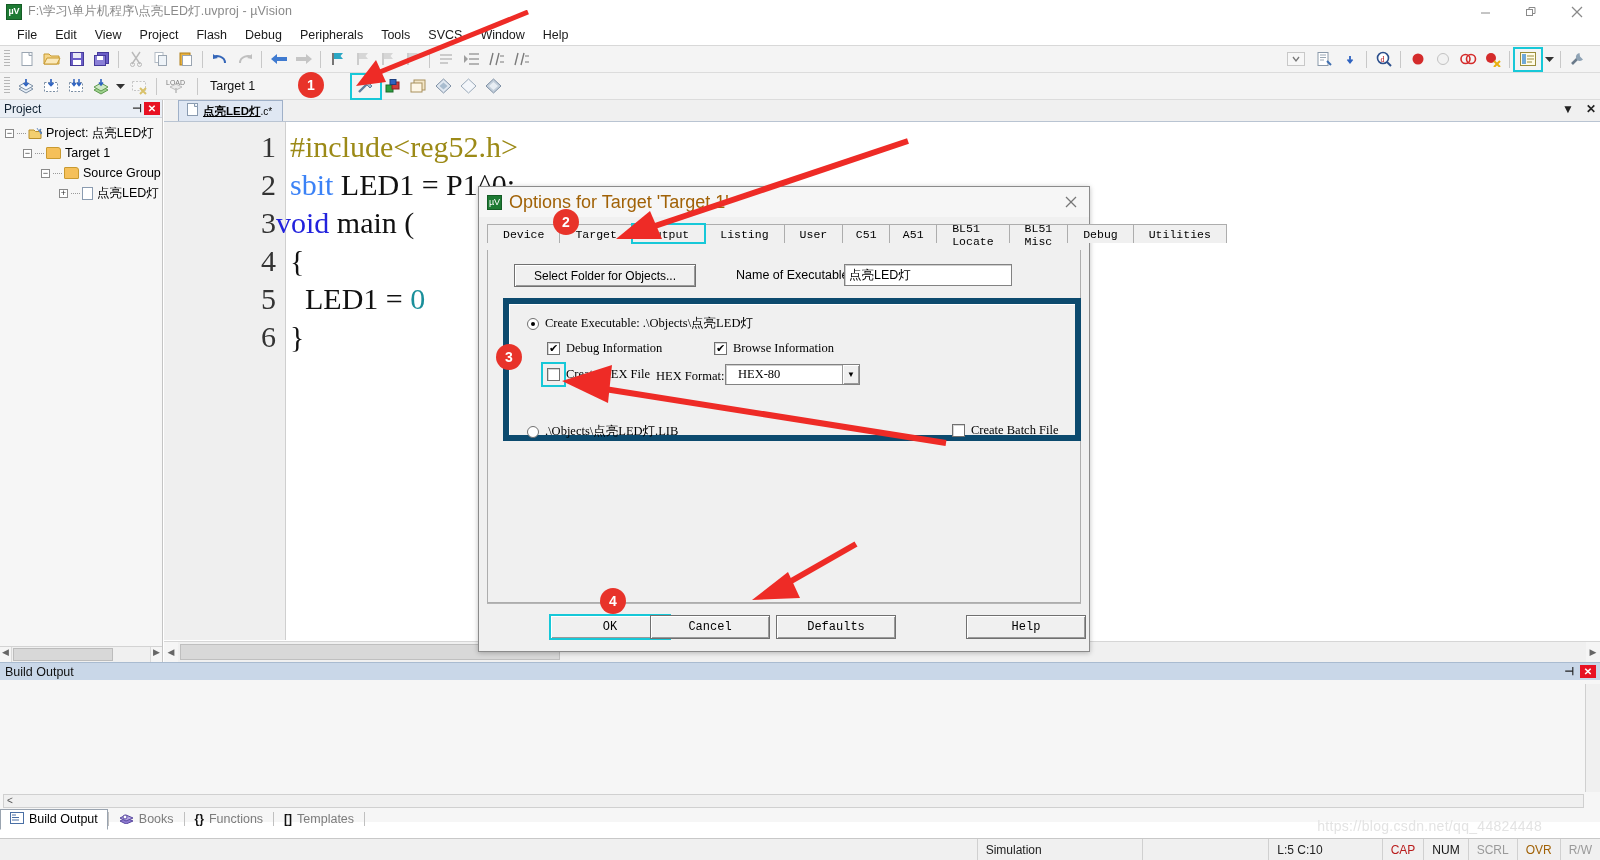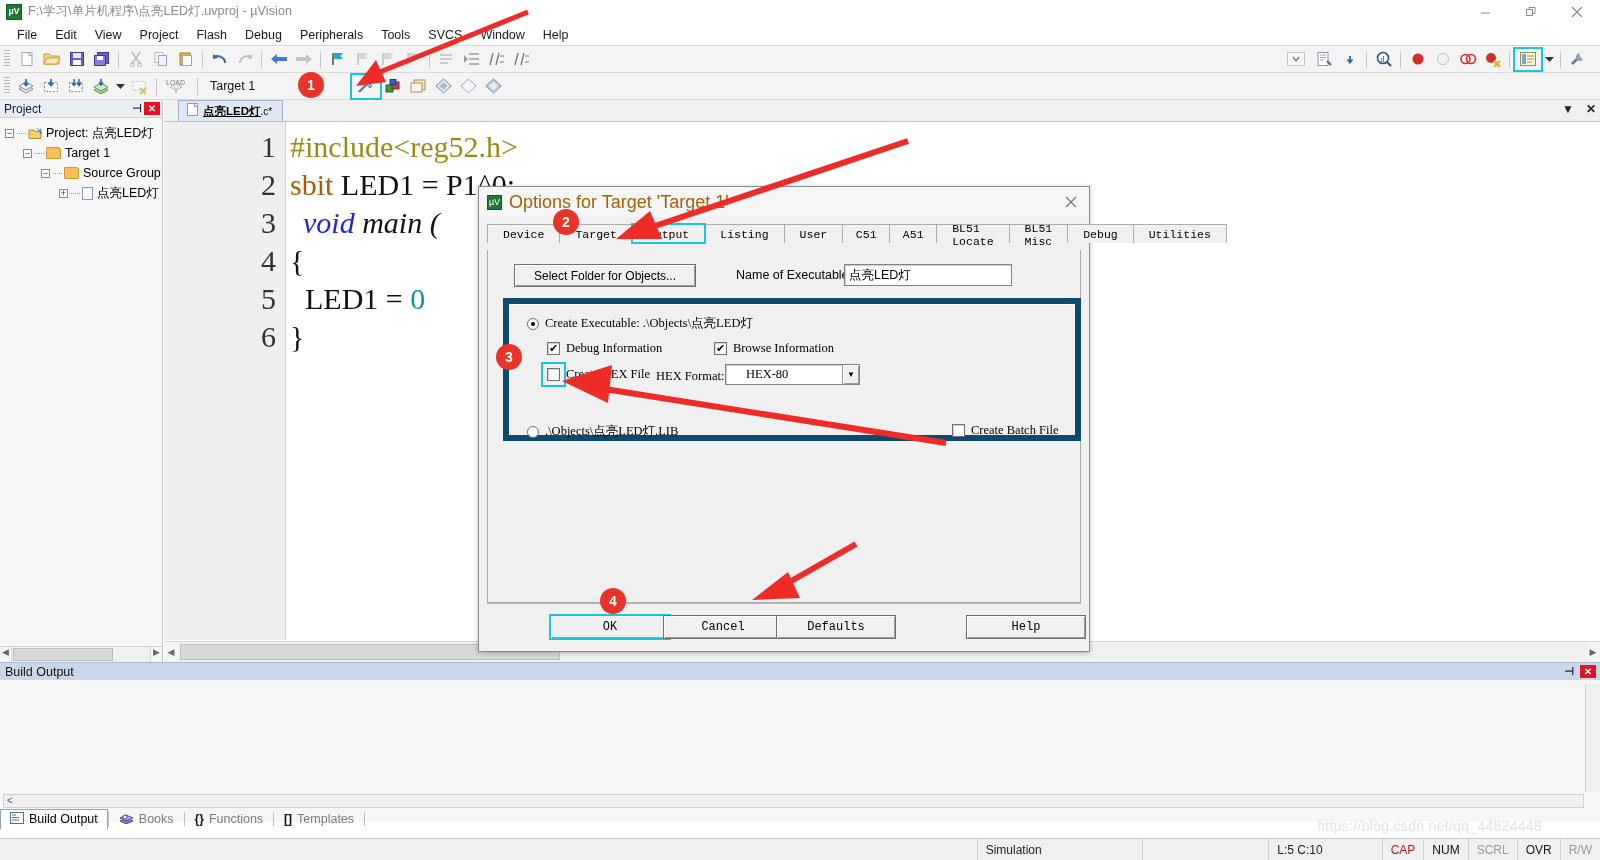--- a/index.html
+++ b/index.html
@@ -77,21 +77,21 @@
       font-size:12px;color:#222; }
   #code-area { position:absolute;left:0;top:22px;right:0;bottom:22px;background:#fff;
       overflow:hidden; }
   #gutter { position:absolute;left:0;top:0;width:122px;height:100%;background:#efefef;
       border-right:1px solid #cfcfcf; }
   .codeline { position:absolute;left:0;height:38px;line-height:38px;white-space:pre;
       font-family:"Liberation Serif", serif; font-size:30px; }
   .lno { position:absolute;width:112px;text-align:right;color:#333;
       font-family:"Liberation Serif", serif;font-size:30px;line-height:38px; }
   .c-pre { color:#9c8a17; }
-  .c-kw  { color:#a16207; }
+  .c-kw  { color:#3b82f6; }
   .c-kw2 { color:#2222dd; }
   .c-num { color:#1a8f9a; }
   .c-txt { color:#111; }
   #hscroll-ed { position:absolute;left:0;bottom:0;right:0;height:21px;background:#f0f0f0;
       border-top:1px solid #d6d6d6; }
   
   #build-pane { position:absolute;left:0;top:662px;width:1600px;height:160px;background:#f6f6f6; }
   #build-head { height:18px;background:#c9d7e8;display:flex;align-items:center;
       padding-left:5px;font-size:12.5px;color:#111;border-top:1px solid #a9bbd0; }
   #build-text { position:absolute;left:3px;top:22px;right:16px;bottom:30px;background:#fff;
@@ -135,21 +135,21 @@
   .chk { width:13px;height:13px;border:1px solid #707070;background:#fff;
       box-shadow:inset 1px 1px 0 #d5d5d5;display:inline-flex;align-items:center;
       justify-content:center;font-size:11px;line-height:1;color:#000;flex:none; }
   .radio { width:12px;height:12px;border:1px solid #707070;background:#fff;border-radius:50%;
       display:inline-flex;align-items:center;justify-content:center;flex:none; }
   .radio .dot { width:4px;height:4px;background:#000;border-radius:50%; }
   .rowlbl { display:flex;align-items:center;gap:6px;font-size:12.5px;color:#000; }
   .txtfield { border:1px solid #828282;background:#fff;box-shadow:inset 1px 1px 0 #cfcfcf;
       font-size:12.5px;padding:2px 4px;display:flex;align-items:center; }
   .combo { border:1px solid #828282;background:#fff;display:flex;align-items:center;
-      font-size:12.5px;padding-left:20px;box-shadow:inset 1px 1px 0 #cfcfcf; }
+      font-size:12.5px;padding-left:12px;box-shadow:inset 1px 1px 0 #cfcfcf; }
   .combo .arrowbox { margin-left:auto;width:17px;height:100%;border-left:1px solid #9a9a9a;
       background:#f0f0f0;box-shadow:inset 1px 1px 0 #fff,inset -1px -1px 0 #9a9a9a;
       display:flex;align-items:center;justify-content:center;font-size:8px; }
   #dlg-footer { position:absolute;left:8px;right:8px;bottom:10px;height:34px; }
   #footline { position:absolute;left:0;right:0;top:-4px;height:1px;background:#b5b5b5; }
   .dbtn { position:absolute;top:8px;height:24px;width:120px;
       font-family:"Liberation Mono", monospace;font-size:12px; }
   
   .badge { position:absolute;width:26px;height:26px;border-radius:50%;background:#e8332a;
       color:#fff;font-size:14px;font-weight:bold;display:flex;align-items:center;
@@ -551,21 +551,21 @@
     </div>
 
     <div id="code-area">
       <div id="gutter"></div>
       <div id="code-lines">
           <div class="lno" style="top: 6px;">1</div>
           <div class="codeline" style="top: 6px; left: 126px;"><span class="c-pre">#include&lt;reg52.h&gt;</span></div>
           <div class="lno" style="top: 44px;">2</div>
           <div class="codeline" style="top: 44px; left: 126px;"><span class="c-kw">sbit</span><span class="c-txt"> LED1 = P1^0;</span></div>
           <div class="lno" style="top: 82px;">3</div>
-          <div class="codeline" style="top: 82px; left: 139px; font-style: italic;"><span class="c-kw2">void</span><span class="c-txt"> main (</span></div>
+          <div class="codeline" style="top: 82px; left: 112px;"><span class="c-kw2">void</span><span class="c-txt"> main (</span></div>
           <div class="lno" style="top: 120px;">4</div>
           <div class="codeline" style="top: 120px; left: 126px;"><span class="c-txt">{</span></div>
           <div class="lno" style="top: 158px;">5</div>
           <div class="codeline" style="top: 158px; left: 126px;"><span class="c-txt">  LED1 = </span><span class="c-num">0</span></div>
           <div class="lno" style="top: 196px;">6</div>
           <div class="codeline" style="top: 196px; left: 126px;"><span class="c-txt">}</span></div>
         </div>
     </div>
 
     <div id="hscroll-ed">
@@ -623,21 +623,21 @@
 </div>
 
 <div id="statusbar">
   <div class="scell" style="width:1024px"></div>
   <div class="scell" style="width:172px">Simulation</div>
   <div class="scell" style="width:132px"></div>
   <div class="scell" style="width:118px">L:5 C:10</div>
   <div class="scell" style="color:#b91c1c">CAP</div>
   <div class="scell" style="color:#111">NUM</div>
   <div class="scell" style="color:#9a9a9a">SCRL</div>
-  <div class="scell" style="color:#0f172a">OVR</div>
+  <div class="scell" style="color:#a16207">OVR</div>
   <div class="scell" style="color:#9a9a9a;border-right:none">R/W</div>
 </div>
 <div id="watermark">https://blog.csdn.net/qq_44824448</div>
 
 <div id="dialog">
   <div id="dlg-title">
     <div class="dico">µV</div>
     <div class="dtxt">Options for Target 'Target 1'</div>
   </div>
   <div id="dlg-close">
@@ -701,21 +701,21 @@
       <div class="rowlbl" style="position:absolute;left:443px;top:119px">
         <span class="chk"></span>
         <span>Create Batch File</span>
       </div>
     </div>
   </div>
 
   <div id="dlg-footer">
     <div id="footline"></div>
     <div class="btn3d dbtn boxed" style="left:52px">OK</div>
-    <div class="btn3d dbtn" style="left:165px">Cancel</div>
+    <div class="btn3d dbtn" style="left:152px">Cancel</div>
     <div class="btn3d dbtn" style="left:278px">Defaults</div>
     <div class="btn3d dbtn" style="left:468px">Help</div>
   </div>
 </div>
 
 <svg class="arrow" style="left:330px;top:10px;width:230px;height:80px">
   <path d="M198 2 L40 66" stroke="#ee2b26" stroke-width="5" fill="none"></path>
   <path d="M46 50 L26 76 L56 72 z" fill="#ee2b26"></path>
 </svg>
 <div class="badge" style="left:298px;top:72px">1</div>

